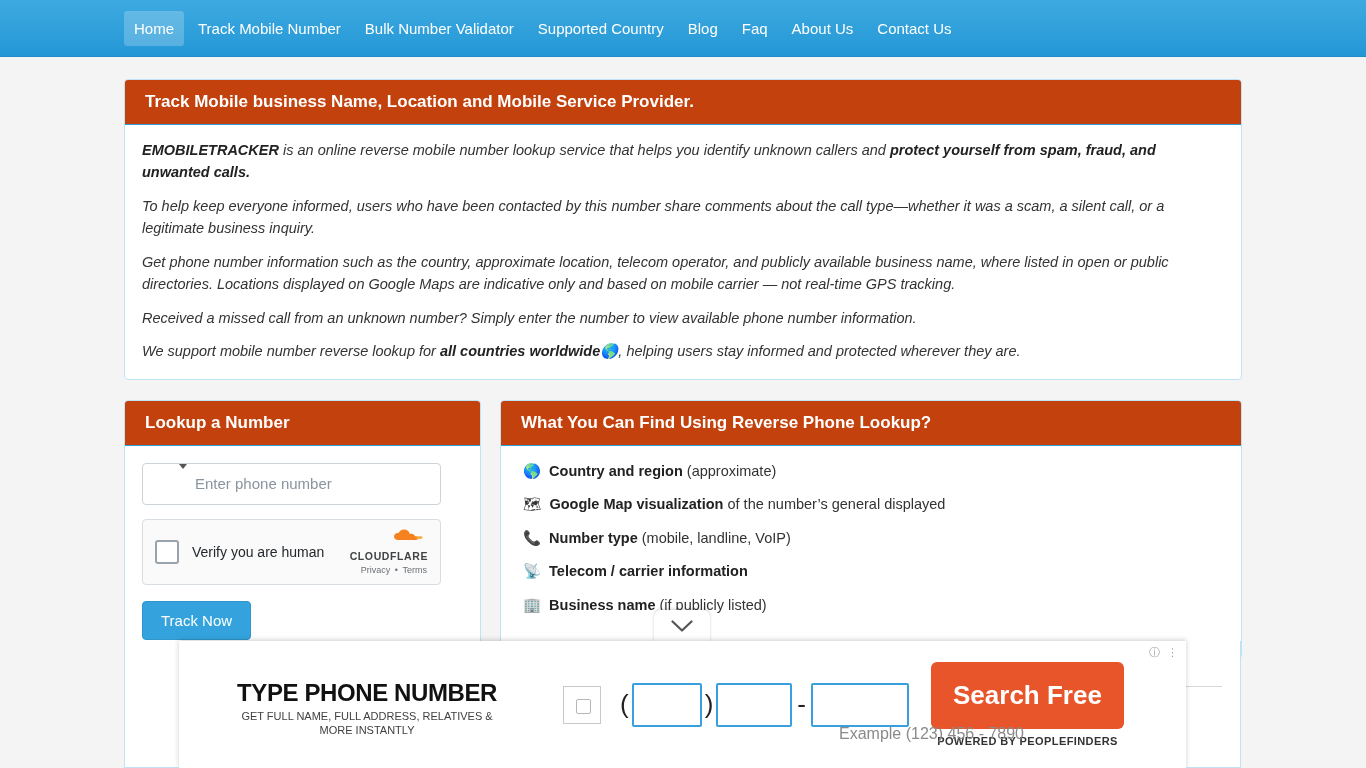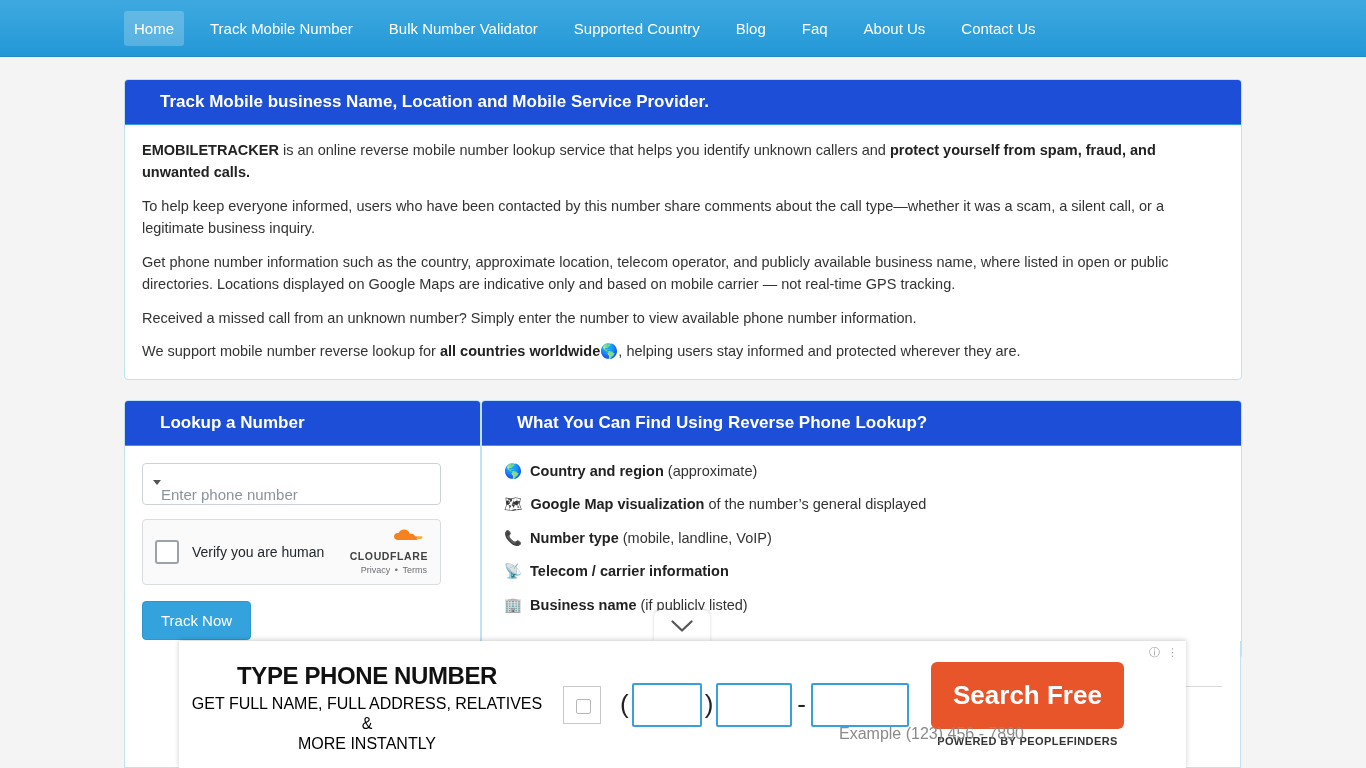--- a/index.html
+++ b/index.html
@@ -24,21 +24,21 @@
   .brand {
     font-size: 20px;
     color: #ffffff;
     letter-spacing: .1px;
     white-space: nowrap;
     margin-right: 38px;
   }
   .nav-links {
     display: flex;
     align-items: center;
-    gap: 16px;
+    gap: 4px;
     font-size: 15px;
   }
   .nav-links a {
     color: #ffffff;
     text-decoration: none;
     padding: 9px 10px;
     white-space: nowrap;
     border-radius: 3px;
   }
   .nav-links a.active {
@@ -48,56 +48,56 @@
   
   .page {
     padding: 22px 124px 0 124px;
   }
   .panel {
     background: #ffffff;
     border: 1px solid #bfe3f5;
     border-radius: 4px;
   }
   .panel-head {
-    background: #1d4ed8;
+    background: #c2410c;
     color: #fff;
     font-size: 17px;
     font-weight: bold;
-    padding: 12px 35px;
+    padding: 12px 20px;
     border-radius: 3px 3px 0 0;
     border-bottom: 1px solid #2e9fda;
   }
   .panel-body {
     padding: 14px 17px 16px 17px;
     color: #333;
     font-size: 14.5px;
     line-height: 1.55;
   }
-  .panel-body p { margin: 0 0 11px 0; }
+  .panel-body p { margin: 0 0 11px 0; font-style: italic; }
   .panel-body p:last-child { margin-bottom: 0; }
   .panel-body b { font-weight: bold; color: #222; }
 
   .cols {
     display: flex;
+    gap: 19px;
     margin-top: 20px;
   }
   .col-left { width: 357px; flex: none; }
   .col-right { flex: 1; }
 
   
   .lookup-body { padding: 17px 17px 18px 17px; }
   .phone-input-wrap {
     display: flex;
     height: 42px;
     border: 1px solid #ccd3d8;
     border-radius: 4px;
     background: #fff;
     padding: 0 10px;
     width: 299px;
-    flex-direction: column;
   }
   .flag-box {
     width: 24px; height: 16px;
     display: flex; align-items: center; justify-content: center;
     margin-right: 2px;
   }
   .caret-down {
     width: 0; height: 0;
     border-left: 4px solid transparent;
     border-right: 4px solid transparent;
@@ -233,22 +233,22 @@
     padding-top: 8px;
   }
   .ad-title {
     font-size: 24px;
     font-weight: bold;
     letter-spacing: -0.4px;
     color: #111;
     line-height: 1.05;
   }
   .ad-sub {
-    font-size: 16px;
-    color: #000000;
+    font-size: 11px;
+    color: #404040;
     margin-top: 5px;
     line-height: 1.25;
   }
   .ad-brokenimg {
     width: 38px; height: 38px;
     border: 1px solid #c9c9c9;
     margin: 0 16px 0 18px;
     flex: none;
     position: relative;
     background: #fff;

